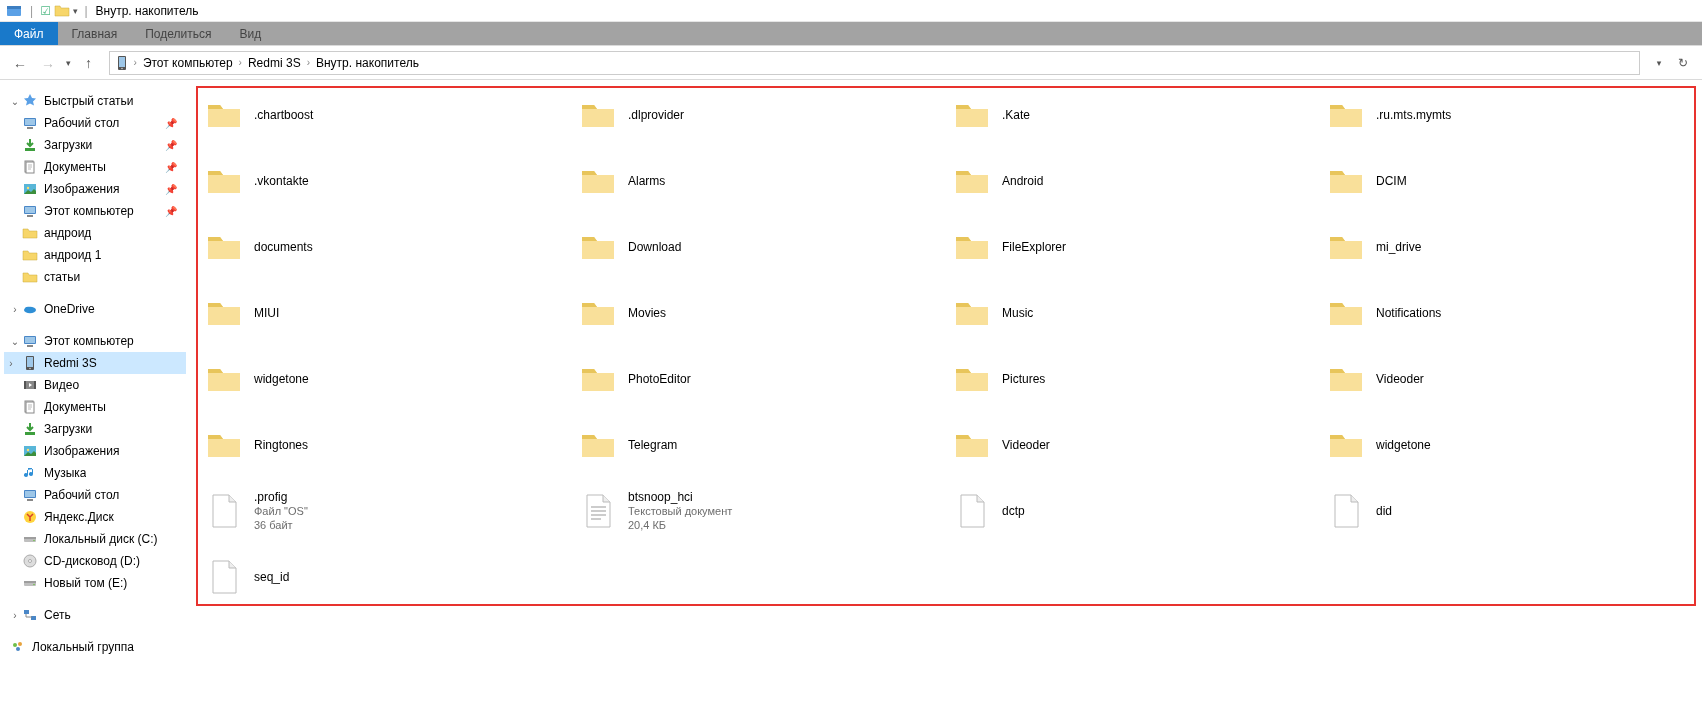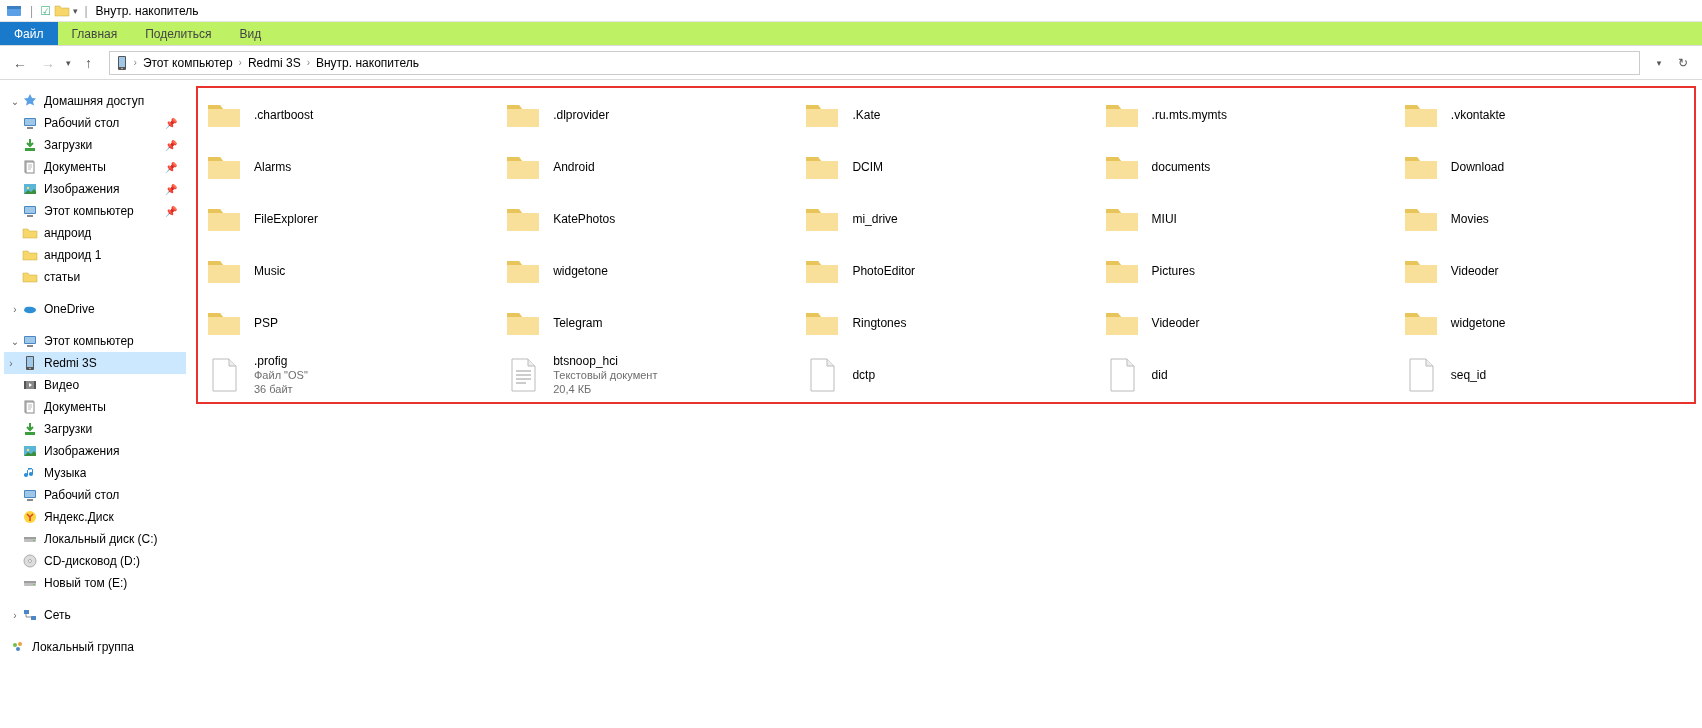--- a/index.html
+++ b/index.html
@@ -6,21 +6,21 @@
 body { background: #fff; width: 1702px; height: 728px; overflow: hidden; color: #000; }
 
 
 .titlebar { height: 22px; display: flex; align-items: center; padding-left: 6px; background: #fff; border-bottom: 1px solid #e5e5e5; }
 .titlebar .icon { width: 16px; height: 16px; margin-right: 4px; }
 .titlebar-sep { color: #999; margin: 0 4px; }
 .titlebar-check { color: #5b8; margin: 0 3px; }
 .titlebar-title { margin-left: 4px; }
 
 
-.ribbon { height: 24px; display: flex; align-items: stretch; background: #bef264; border-bottom: 1px solid #dadada; }
+.ribbon { height: 24px; display: flex; align-items: stretch; background: #a3a3a3; border-bottom: 1px solid #dadada; }
 .ribbon-tab { padding: 0 14px; display: flex; align-items: center; cursor: pointer; color: #444; }
 .ribbon-tab.file { background: #1979ca; color: #fff; }
 
 
 .navbar { height: 34px; display: flex; align-items: center; padding: 0 8px; border-bottom: 1px solid #dadada; gap: 4px; }
 .nav-arrow { width: 24px; height: 24px; display: flex; align-items: center; justify-content: center; color: #555; cursor: pointer; font-size: 14px; }
 .nav-arrow.disabled { color: #bbb; cursor: default; }
 .nav-drop { font-size: 9px; color: #555; cursor: pointer; padding: 0 2px; }
 .nav-up { width: 24px; height: 24px; display: flex; align-items: center; justify-content: center; color: #555; cursor: pointer; font-size: 14px; }
 .address { flex: 1; height: 24px; border: 1px solid #ccc; display: flex; align-items: center; padding: 0 4px; margin: 0 4px; }
@@ -38,21 +38,21 @@
 .nav-item.selected { background: #cce8ff; }
 .nav-item .expander { position: absolute; left: 2px; width: 10px; text-align: center; color: #666; font-size: 10px; }
 .nav-item.root .expander { position: static; margin-right: 2px; }
 .nav-icon { width: 16px; height: 16px; margin-right: 6px; flex-shrink: 0; }
 .nav-label { white-space: nowrap; overflow: hidden; text-overflow: ellipsis; }
 .pin { margin-left: auto; margin-right: 8px; color: #777; font-size: 10px; }
 
 
 .content { flex: 1; padding: 6px; position: relative; }
 .highlight-box { border: 2px solid #e8322e; padding: 4px 2px; }
-.items-grid { display: grid; grid-template-columns: repeat(5, 1fr); gap: 6px 4px; }
+.items-grid { display: grid; grid-template-columns: repeat(4, 1fr); gap: 20px 4px; }
 .item { display: flex; align-items: center; height: 46px; padding: 2px 4px; cursor: pointer; }
 .item-icon { width: 40px; height: 40px; margin-right: 10px; flex-shrink: 0; display: flex; align-items: center; justify-content: center; }
 .item-text { display: flex; flex-direction: column; justify-content: center; line-height: 1.25; }
 .item-sub { color: #6d6d6d; font-size: 11px; }
 
 
 svg { display: block; }
 </style>
 </head>
 <body>
@@ -113,21 +113,21 @@
 
   <div class="sidebar">
     <div class="nav-group">
       <div class="nav-item root">
         <span class="expander">⌄</span>
         <span class="nav-icon">
             <svg viewBox="0 0 16 16">
               <path d="M8 1l2 4 4 .5-3 3 1 4-4-2-4 2 1-4-3-3 4-.5z" fill="#5aa0e6"></path>
             </svg>
           </span>
-        <span class="nav-label">Домашняя доступ</span>
+        <span class="nav-label">Быстрый статьи</span>
       </div>
       <div id="qa-items">
           <div class="nav-item">
             <span class="nav-icon">
               <svg viewBox="0 0 16 16">
                 <rect x="2" y="3" width="12" height="8" rx="1" fill="#4a87c7"></rect>
                 <rect x="3" y="4" width="10" height="6" fill="#9ec7e8"></rect>
                 <rect x="5" y="12" width="6" height="2" fill="#888"></rect>
               </svg>
             </span>
@@ -505,32 +505,20 @@
           </div>
           <div class="item">
             <div class="item-icon">
               <svg width="40" height="40" viewBox="0 0 40 40">
                 <path d="M4 10 h12 l3 4 h17 v18 H4 z" fill="#f4d373"></path>
                 <path d="M4 14 h32 v18 H4 z" fill="#f9e09a"></path>
                 <path d="M4 10 h12 l3 4 H4 z" fill="#e8c55b"></path>
               </svg>
             </div>
             <div class="item-text">
-              <div>KatePhotos</div>
-            </div>
-          </div>
-          <div class="item">
-            <div class="item-icon">
-              <svg width="40" height="40" viewBox="0 0 40 40">
-                <path d="M4 10 h12 l3 4 h17 v18 H4 z" fill="#f4d373"></path>
-                <path d="M4 14 h32 v18 H4 z" fill="#f9e09a"></path>
-                <path d="M4 10 h12 l3 4 H4 z" fill="#e8c55b"></path>
-              </svg>
-            </div>
-            <div class="item-text">
               <div>mi_drive</div>
             </div>
           </div>
           <div class="item">
             <div class="item-icon">
               <svg width="40" height="40" viewBox="0 0 40 40">
                 <path d="M4 10 h12 l3 4 h17 v18 H4 z" fill="#f4d373"></path>
                 <path d="M4 14 h32 v18 H4 z" fill="#f9e09a"></path>
                 <path d="M4 10 h12 l3 4 H4 z" fill="#e8c55b"></path>
               </svg>
@@ -565,20 +553,32 @@
           </div>
           <div class="item">
             <div class="item-icon">
               <svg width="40" height="40" viewBox="0 0 40 40">
                 <path d="M4 10 h12 l3 4 h17 v18 H4 z" fill="#f4d373"></path>
                 <path d="M4 14 h32 v18 H4 z" fill="#f9e09a"></path>
                 <path d="M4 10 h12 l3 4 H4 z" fill="#e8c55b"></path>
               </svg>
             </div>
             <div class="item-text">
+              <div>Notifications</div>
+            </div>
+          </div>
+          <div class="item">
+            <div class="item-icon">
+              <svg width="40" height="40" viewBox="0 0 40 40">
+                <path d="M4 10 h12 l3 4 h17 v18 H4 z" fill="#f4d373"></path>
+                <path d="M4 14 h32 v18 H4 z" fill="#f9e09a"></path>
+                <path d="M4 10 h12 l3 4 H4 z" fill="#e8c55b"></path>
+              </svg>
+            </div>
+            <div class="item-text">
               <div>widgetone</div>
             </div>
           </div>
           <div class="item">
             <div class="item-icon">
               <svg width="40" height="40" viewBox="0 0 40 40">
                 <path d="M4 10 h12 l3 4 h17 v18 H4 z" fill="#f4d373"></path>
                 <path d="M4 14 h32 v18 H4 z" fill="#f9e09a"></path>
                 <path d="M4 10 h12 l3 4 H4 z" fill="#e8c55b"></path>
               </svg>
@@ -613,45 +613,33 @@
           </div>
           <div class="item">
             <div class="item-icon">
               <svg width="40" height="40" viewBox="0 0 40 40">
                 <path d="M4 10 h12 l3 4 h17 v18 H4 z" fill="#f4d373"></path>
                 <path d="M4 14 h32 v18 H4 z" fill="#f9e09a"></path>
                 <path d="M4 10 h12 l3 4 H4 z" fill="#e8c55b"></path>
               </svg>
             </div>
             <div class="item-text">
-              <div>PSP</div>
+              <div>Ringtones</div>
             </div>
           </div>
           <div class="item">
             <div class="item-icon">
               <svg width="40" height="40" viewBox="0 0 40 40">
                 <path d="M4 10 h12 l3 4 h17 v18 H4 z" fill="#f4d373"></path>
                 <path d="M4 14 h32 v18 H4 z" fill="#f9e09a"></path>
                 <path d="M4 10 h12 l3 4 H4 z" fill="#e8c55b"></path>
               </svg>
             </div>
             <div class="item-text">
               <div>Telegram</div>
-            </div>
-          </div>
-          <div class="item">
-            <div class="item-icon">
-              <svg width="40" height="40" viewBox="0 0 40 40">
-                <path d="M4 10 h12 l3 4 h17 v18 H4 z" fill="#f4d373"></path>
-                <path d="M4 14 h32 v18 H4 z" fill="#f9e09a"></path>
-                <path d="M4 10 h12 l3 4 H4 z" fill="#e8c55b"></path>
-              </svg>
-            </div>
-            <div class="item-text">
-              <div>Ringtones</div>
             </div>
           </div>
           <div class="item">
             <div class="item-icon">
               <svg width="40" height="40" viewBox="0 0 40 40">
                 <path d="M4 10 h12 l3 4 h17 v18 H4 z" fill="#f4d373"></path>
                 <path d="M4 14 h32 v18 H4 z" fill="#f9e09a"></path>
                 <path d="M4 10 h12 l3 4 H4 z" fill="#e8c55b"></path>
               </svg>
             </div>

